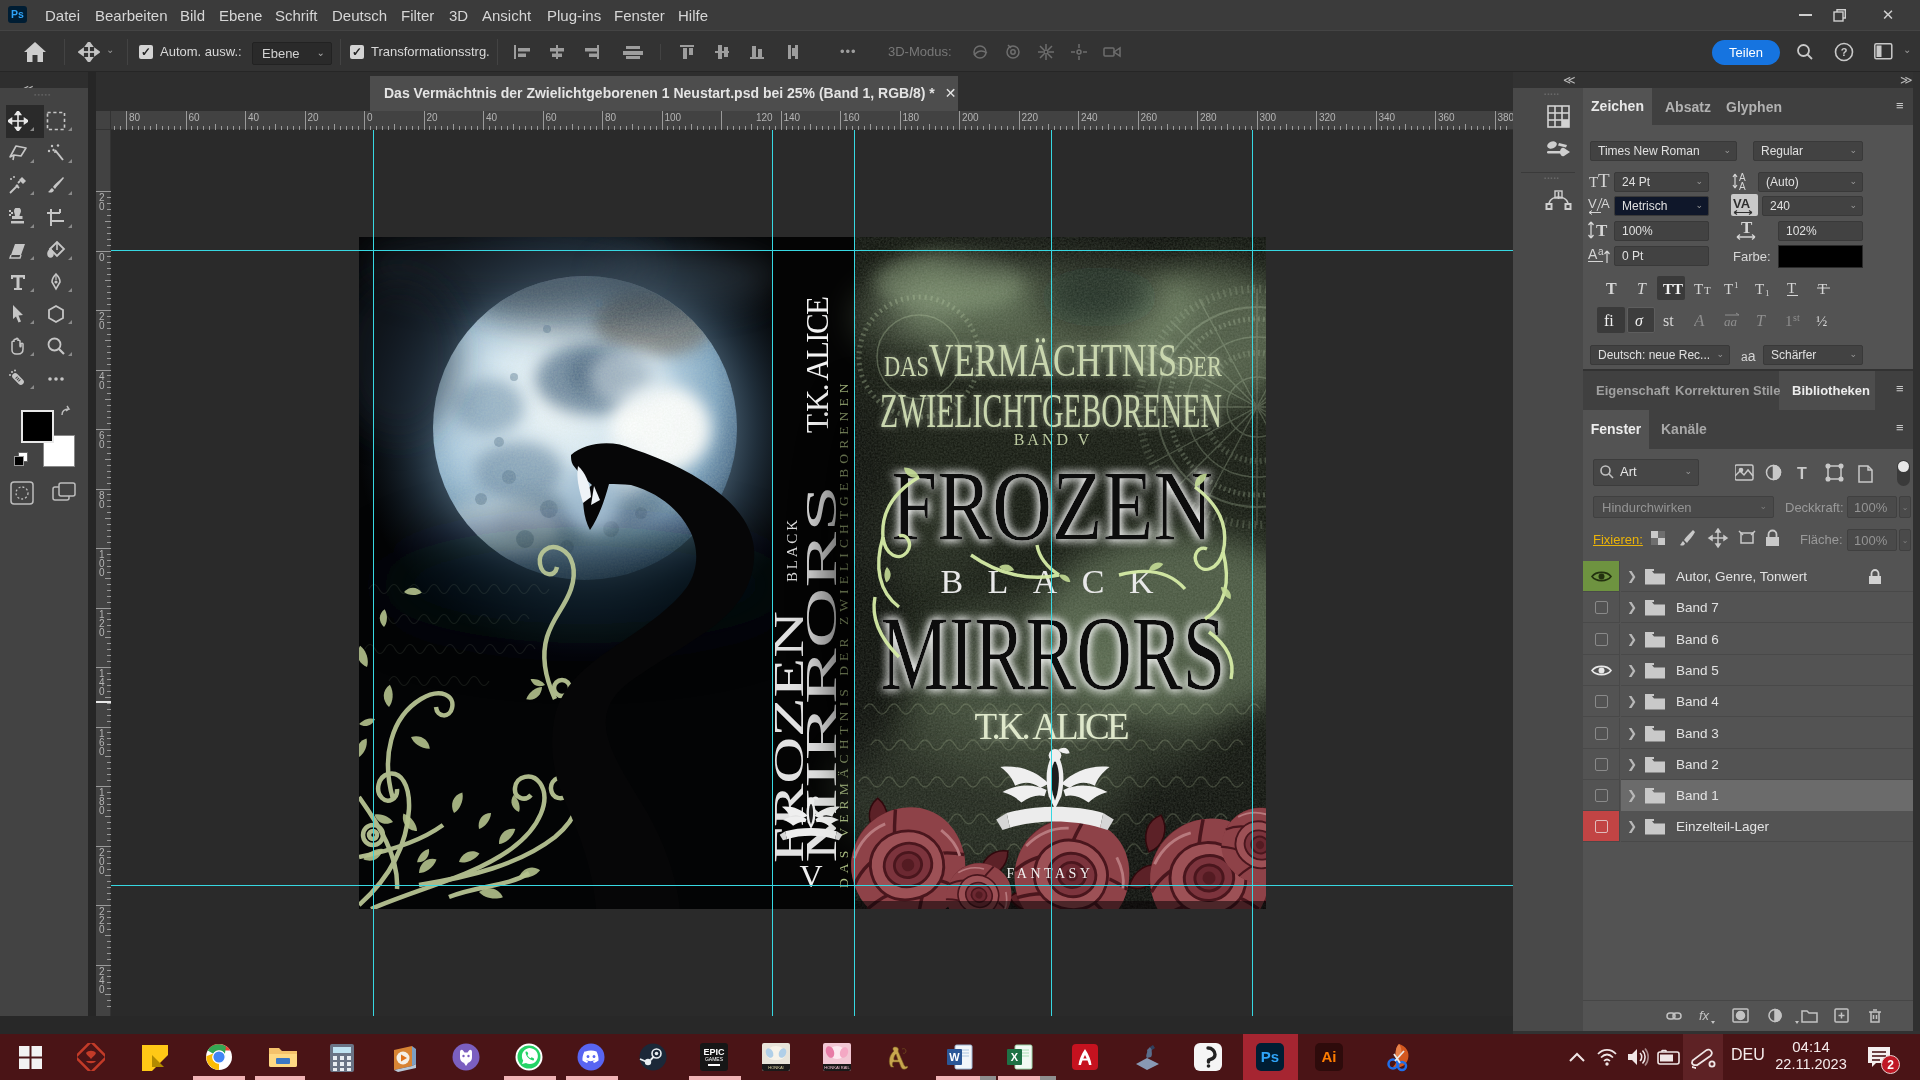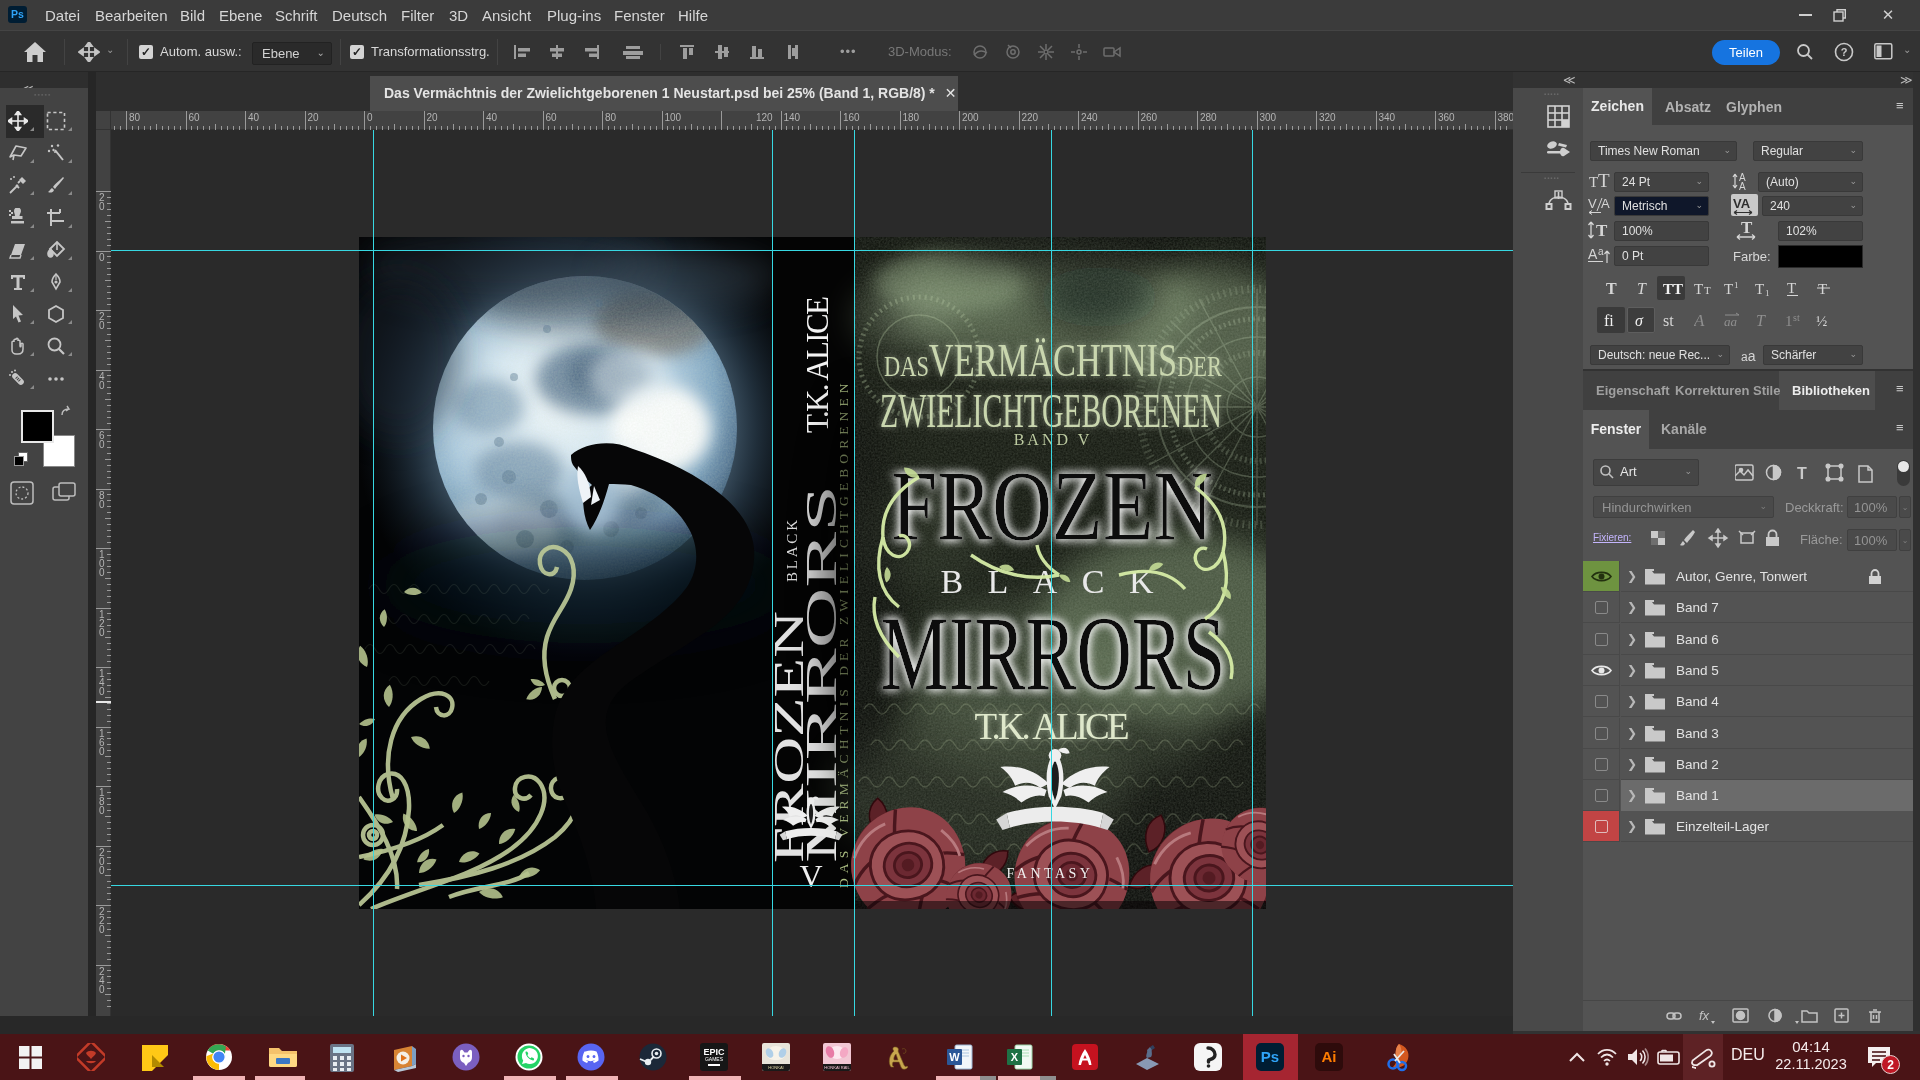--- a/index.html
+++ b/index.html
@@ -1235,21 +1235,21 @@
               <path d="M11 2 v4 h4"></path>
             </g>
           </g>
         </svg>
         <div style="position:absolute;left:384px;top:388px;width:13px;height:26px;background:#3a3a3a;border-radius:7px;"></div>
         <div style="position:absolute;left:385px;top:389px;width:11px;height:11px;background:#e8e8e8;border-radius:6px;"></div>
         <div style="position:absolute;left:80px;top:424px;width:181px;height:22px;background:#4a4a4a;border:1px solid #404040;border-radius:2px;color:#949494;font-size:13px;padding:3px 0 0 8px;">Hindurchwirken<span style="position:absolute;right:6px;top:4px;color:#7e7e7e;font-size:9px;">⌄</span></div>
         <div style="position:absolute;left:272px;top:428px;color:#9a9a9a;font-size:13px;">Deckkraft:</div>
         <div style="position:absolute;left:334px;top:424px;width:50px;height:22px;background:#4a4a4a;border:1px solid #404040;border-radius:2px;color:#949494;font-size:13px;padding:3px 0 0 6px;">100%</div>
         <div style="position:absolute;left:386px;top:424px;width:12px;height:22px;background:#4a4a4a;border:1px solid #404040;border-radius:2px;color:#7e7e7e;font-size:8px;text-align:center;line-height:22px;">⌄</div>
-        <div style="position:absolute;left:80px;top:460px;color:#c4b5fd;font-size:10px;text-decoration:underline;">Fixieren:</div>
+        <div style="position:absolute;left:80px;top:460px;color:#eab308;font-size:13px;text-decoration:underline;">Fixieren:</div>
         <svg style="position:absolute;left:138px;top:456px" width="135" height="22" viewBox="0 0 135 22">
           <g fill="#c9c9c9">
             <rect x="0" y="3" width="7" height="7"></rect>
             <rect x="7" y="10" width="7" height="7"></rect>
             <rect x="7" y="3" width="7" height="7" fill="#6e6e6e"></rect>
             <rect x="0" y="10" width="7" height="7" fill="#6e6e6e"></rect>
           </g>
           <g transform="translate(29,1)">
             <path d="M13 1 C10 4 6 8 4 11 l3 3 C9 11 13 7 15 3 Z" fill="#c9c9c9"></path>
             <path d="M3 12 c-1.5 1 -1.5 3 -3 4 1.5 1 4 1 5 -1.5 Z" fill="#c9c9c9"></path>

